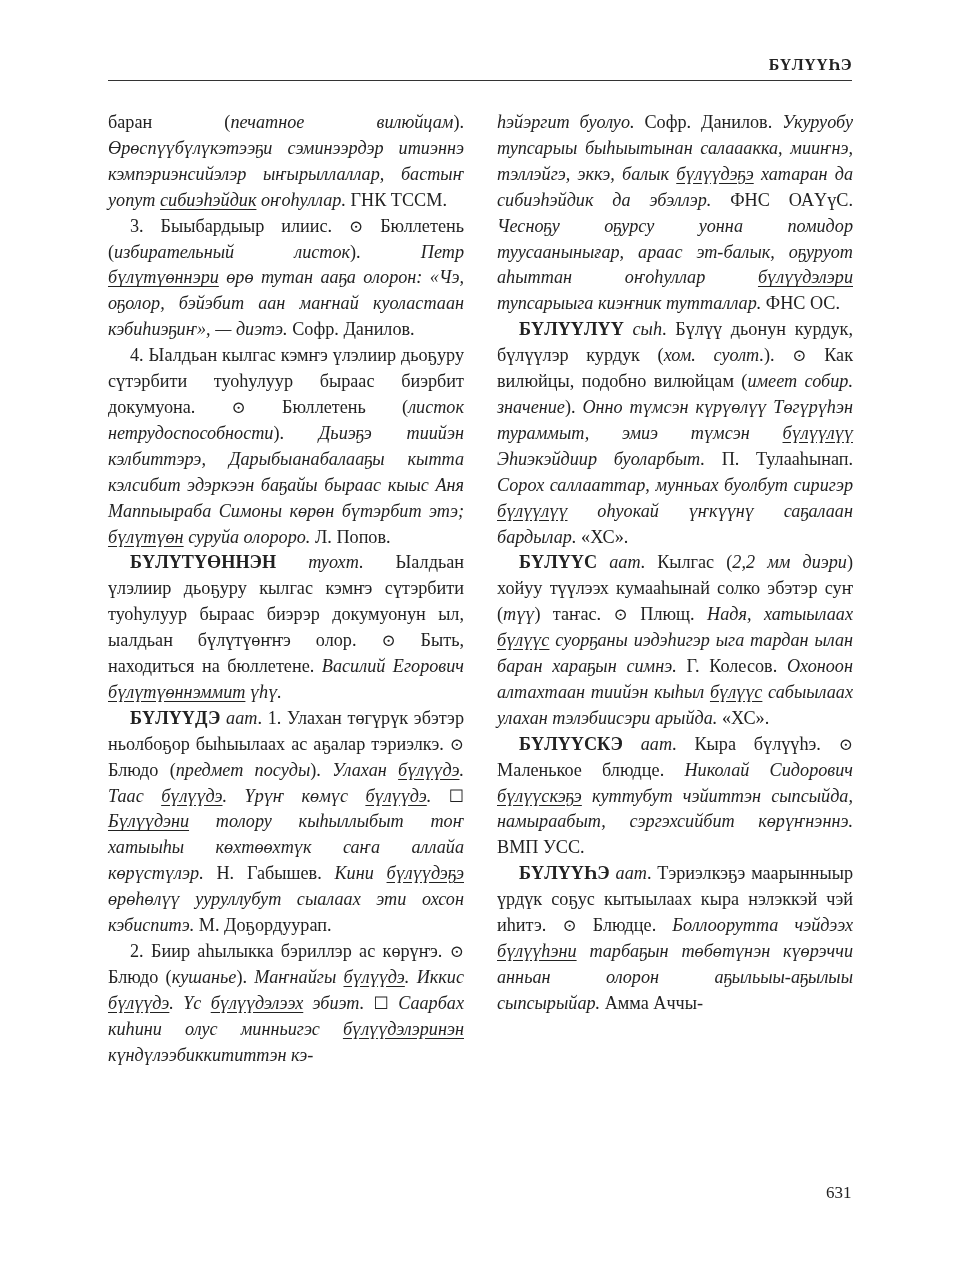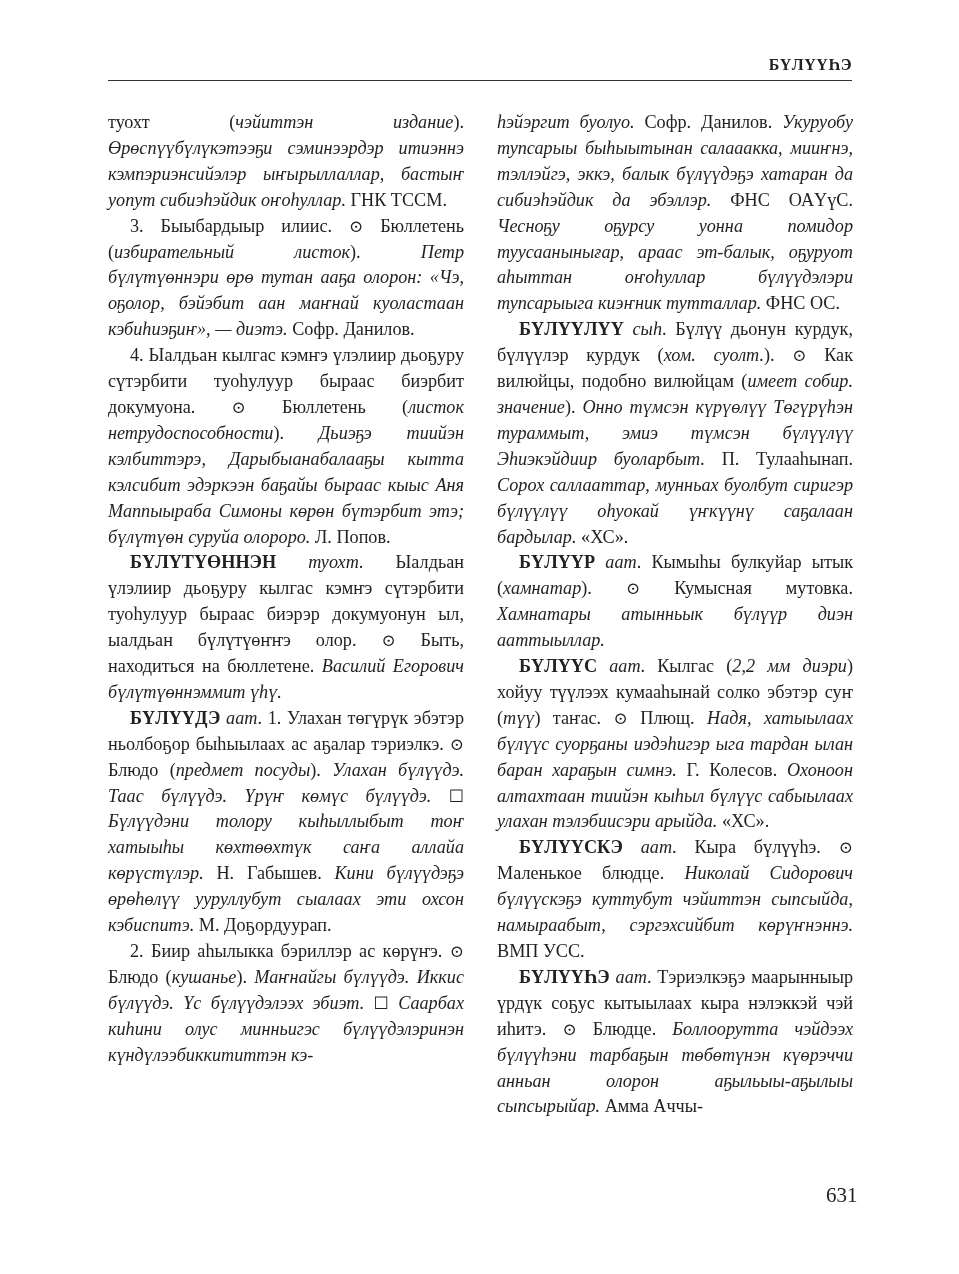--- a/index.html
+++ b/index.html
@@ -10,40 +10,39 @@
   .head-rule { position: absolute; top: 80px; left: 108px; width: 744px; height: 0;
                border-top: 1.5px solid #333; }
   .col { position: absolute; top: 110px; width: 356px; font-size: 18.2px;
          line-height: 25.9px; text-align: justify; hyphens: manual; }
   .col-left { left: 108px; }
   .col-right { left: 497px; }
   .para { margin: 0; text-indent: 22px; }
   .para.cont { text-indent: 0; }
   .seg-i { font-style: italic; }
   .seg-b { font-weight: bold; }
-  .seg-u { font-style: italic; text-underline-offset: 3px; }
+  .seg-u { font-style: italic; text-decoration: underline; text-underline-offset: 3px; }
   .ico { font-style: normal; font-size: 17px; }
-  .page-number { position: absolute; top: 1183px; left: 826px; font-size: 21px; color: #222; }
+  .page-number { position: absolute; top: 1183px; left: 826px; font-size: 17px; color: #222; }
 </style>
 </head>
 <body>
 
 <div class="running-head">БҮЛҮҮҺЭ</div>
 <div class="head-rule"></div>
 
 <div class="col col-left" id="col-0">
-    <p class="para cont"><span class="seg-n">туохт (</span><span class="seg-i">чэйиттэн издание</span><span class="seg-n">). </span><span class="seg-i">Өрөспүүбүлүкэтээҕи сэминээрдэр итиэннэ кэмпэриэнсийэлэр ыҥырыллаллар, бастыҥ уопут </span><span class="seg-u">сибиэһэйдик</span><span class="seg-i"> оҥоһуллар.</span><span class="seg-n"> ГНК ТССМ.</span></p>
+    <p class="para cont"><span class="seg-n">баран (</span><span class="seg-i">печатное вилюйцам</span><span class="seg-n">). </span><span class="seg-i">Өрөспүүбүлүкэтээҕи сэминээрдэр итиэннэ кэмпэриэнсийэлэр ыҥырыллаллар, бастыҥ уопут </span><span class="seg-u">сибиэһэйдик</span><span class="seg-i"> оҥоһуллар.</span><span class="seg-n"> ГНК ТССМ.</span></p>
     <p class="para"><span class="seg-n">3. Быыбардыыр илиис. </span><span class="ico">⊙</span><span class="seg-n"> Бюллетень (</span><span class="seg-i">избирательный листок</span><span class="seg-n">). </span><span class="seg-i">Петр </span><span class="seg-u">бүлүтүөннэри</span><span class="seg-i"> өрө тутан ааҕа олорон: «Чэ, оҕолор, бэйэбит аан маҥнай куоластаан кэбиһиэҕиҥ», — диэтэ.</span><span class="seg-n"> Софр. Данилов.</span></p>
     <p class="para"><span class="seg-n">4. Ыалдьан кылгас кэмҥэ үлэлиир дьоҕуру сүтэрбити туоһулуур быраас биэрбит докумуона. </span><span class="ico">⊙</span><span class="seg-n"> Бюллетень (</span><span class="seg-i">листок нетрудоспособности</span><span class="seg-n">). </span><span class="seg-i">Дьиэҕэ тиийэн кэлбиттэрэ, Дарыбыанабалааҕы кытта кэлсибит эдэркээн баҕайы быраас кыыс Аня Маппыыраба Симоны көрөн бүтэрбит этэ; </span><span class="seg-u">бүлүтүөн</span><span class="seg-i"> суруйа олороро.</span><span class="seg-n"> Л. Попов.</span></p>
     <p class="para"><span class="seg-b">БҮЛҮТҮӨННЭН</span><span class="seg-i"> туохт</span><span class="seg-n">. Ыалдьан үлэлиир дьоҕуру кылгас кэмҥэ сүтэрбити туоһулуур быраас биэрэр докумуонун ыл, ыалдьан бүлүтүөҥҥэ олор. </span><span class="ico">⊙</span><span class="seg-n"> Быть, находиться на бюллетене. </span><span class="seg-i">Василий Егорович </span><span class="seg-u">бүлүтүөннэммит</span><span class="seg-i"> үһү.</span></p>
     <p class="para"><span class="seg-b">БҮЛҮҮДЭ</span><span class="seg-i"> аат</span><span class="seg-n">. 1. Улахан төгүрүк эбэтэр ньолбоҕор быһыылаах ас аҕалар тэриэлкэ. </span><span class="ico">⊙</span><span class="seg-n"> Блюдо (</span><span class="seg-i">предмет посуды</span><span class="seg-n">). </span><span class="seg-i">Улахан </span><span class="seg-u">бүлүүдэ</span><span class="seg-i">. Таас </span><span class="seg-u">бүлүүдэ</span><span class="seg-i">. Үрүҥ көмүс </span><span class="seg-u">бүлүүдэ</span><span class="seg-i">. </span><span class="ico">☐</span><span class="seg-i"> </span><span class="seg-u">Бүлүүдэни</span><span class="seg-i"> толору кыһыллыбыт тоҥ хатыыһы көхтөөхтүк саҥа аллайа көрүстүлэр.</span><span class="seg-n"> Н. Габышев. </span><span class="seg-i">Кини </span><span class="seg-u">бүлүүдэҕэ</span><span class="seg-i"> өрөһөлүү ууруллубут сыалаах эти охсон кэбиспитэ.</span><span class="seg-n"> М. Доҕордуурап.</span></p>
     <p class="para"><span class="seg-n">2. Биир аһылыкка бэриллэр ас көрүҥэ. </span><span class="ico">⊙</span><span class="seg-n"> Блюдо (</span><span class="seg-i">кушанье</span><span class="seg-n">). </span><span class="seg-i">Маҥнайгы </span><span class="seg-u">бүлүүдэ</span><span class="seg-i">. Иккис </span><span class="seg-u">бүлүүдэ</span><span class="seg-i">. Үс </span><span class="seg-u">бүлүүдэлээх</span><span class="seg-i"> эбиэт. </span><span class="ico">☐</span><span class="seg-i"> Саарбах киһини олус минньигэс </span><span class="seg-u">бүлүүдэлэринэн</span><span class="seg-i"> күндүлээбиккититтэн кэ-</span></p>
   </div>
 <div class="col col-right" id="col-1">
     <p class="para cont"><span class="seg-i">һэйэргит буолуо.</span><span class="seg-n"> Софр. Данилов. </span><span class="seg-i">Укуруобу тупсарыы быһыытынан салааакка, мииҥнэ, тэллэйгэ, эккэ, балык </span><span class="seg-u">бүлүүдэҕэ</span><span class="seg-i"> хатаран да сибиэһэйдик да эбэллэр.</span><span class="seg-n"> ФНС ОАҮүС. </span><span class="seg-i">Чесноҕу оҕурсу уонна помидор туусаанынығар, араас эт-балык, оҕуруот аһыттан оҥоһуллар </span><span class="seg-u">бүлүүдэлэри</span><span class="seg-i"> тупсарыыга киэҥник тутталлар.</span><span class="seg-n"> ФНС ОС.</span></p>
     <p class="para"><span class="seg-b">БҮЛҮҮЛҮҮ</span><span class="seg-i"> сыһ</span><span class="seg-n">. Бүлүү дьонун курдук, бүлүүлэр курдук (</span><span class="seg-i">хом. суолт.</span><span class="seg-n">). </span><span class="ico">⊙</span><span class="seg-n"> Как вилюйцы, подобно вилюйцам (</span><span class="seg-i">имеет собир. значение</span><span class="seg-n">). </span><span class="seg-i">Онно түмсэн күрүөлүү Төгүрүһэн тураммыт, эмиэ түмсэн </span><span class="seg-u">бүлүүлүү</span><span class="seg-i"> Эһиэкэйдиир буоларбыт.</span><span class="seg-n"> П. Тулааһынап. </span><span class="seg-i">Сорох саллааттар, мунньах буолбут сиригэр </span><span class="seg-u">бүлүүлүү</span><span class="seg-i"> оһуокай үҥкүүнү саҕалаан бардылар.</span><span class="seg-n"> «ХС».</span></p>
-    <p class="para"><span class="seg-b">БҮЛҮҮР</span><span class="seg-i"> аат</span><span class="seg-n">. Кымыһы булкуйар ытык (</span><span class="seg-i">хамнатар</span><span class="seg-n">). </span><span class="ico">⊙</span><span class="seg-n"> Кумысная мутовка. </span><span class="seg-i">Хамнатары атынньык </span><span class="seg-u">бүлүүр</span><span class="seg-i"> диэн ааттыыллар.</span></p>
     <p class="para"><span class="seg-b">БҮЛҮҮС</span><span class="seg-i"> аат</span><span class="seg-n">. Кылгас (</span><span class="seg-i">2,2 мм диэри</span><span class="seg-n">) хойуу түүлээх кумааһынай солко эбэтэр суҥ (</span><span class="seg-i">түү</span><span class="seg-n">) таҥас. </span><span class="ico">⊙</span><span class="seg-n"> Плющ. </span><span class="seg-i">Надя, хатыылаах </span><span class="seg-u">бүлүүс</span><span class="seg-i"> суорҕаны иэдэһигэр ыга тардан ылан баран хараҕын симнэ.</span><span class="seg-n"> Г. Колесов. </span><span class="seg-i">Охоноон алтахтаан тиийэн кыһыл </span><span class="seg-u">бүлүүс</span><span class="seg-i"> сабыылаах улахан тэлэбиисэри арыйда.</span><span class="seg-n"> «ХС».</span></p>
     <p class="para"><span class="seg-b">БҮЛҮҮСКЭ</span><span class="seg-i"> аат</span><span class="seg-n">. Кыра бүлүүһэ. </span><span class="ico">⊙</span><span class="seg-n"> Маленькое блюдце. </span><span class="seg-i">Николай Сидорович </span><span class="seg-u">бүлүүскэҕэ</span><span class="seg-i"> куттубут чэйиттэн сыпсыйда, намыраабыт, сэргэхсийбит көрүҥнэннэ.</span><span class="seg-n"> ВМП УСС.</span></p>
     <p class="para"><span class="seg-b">БҮЛҮҮҺЭ</span><span class="seg-i"> аат</span><span class="seg-n">. Тэриэлкэҕэ маарынныыр үрдүк соҕус кытыылаах кыра нэлэккэй чэй иһитэ. </span><span class="ico">⊙</span><span class="seg-n"> Блюдце. </span><span class="seg-i">Боллоорутта чэйдээх </span><span class="seg-u">бүлүүһэни</span><span class="seg-i"> тарбаҕын төбөтүнэн күөрэччи анньан олорон аҕыльыы-аҕылыы сыпсырыйар.</span><span class="seg-n"> Амма Аччы-</span></p>
   </div>
 
 <div class="page-number">631</div>
 
 </body></html>

